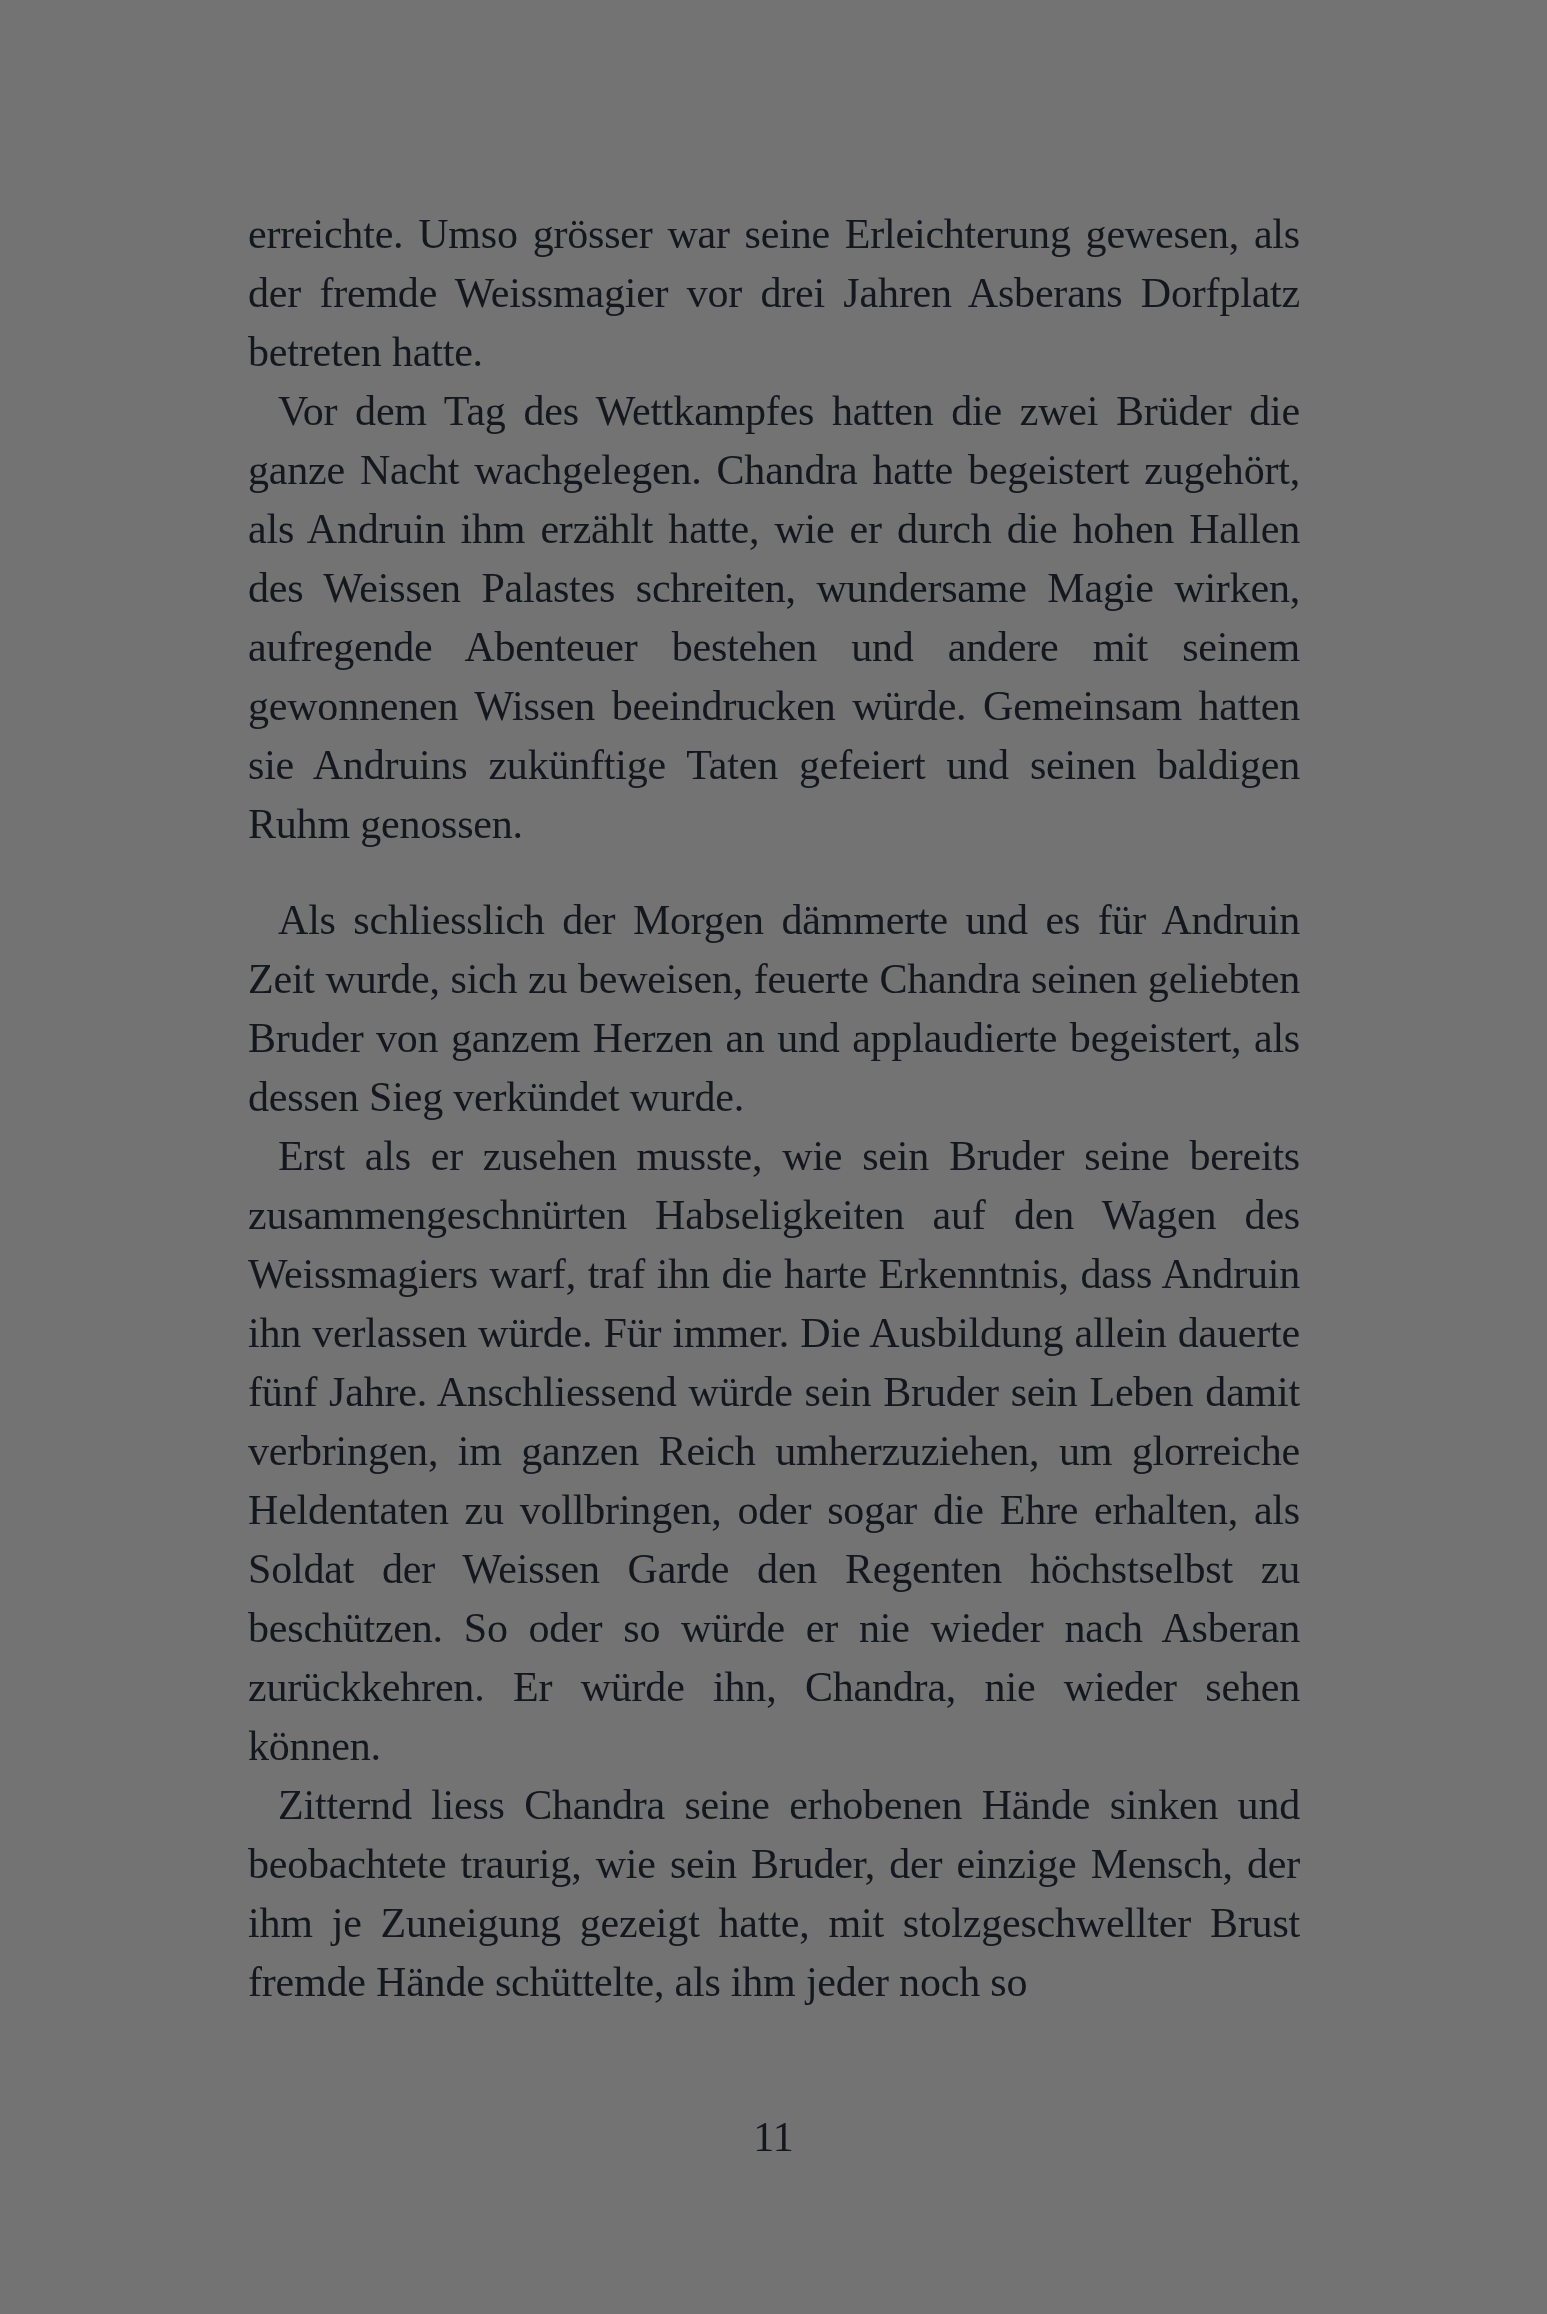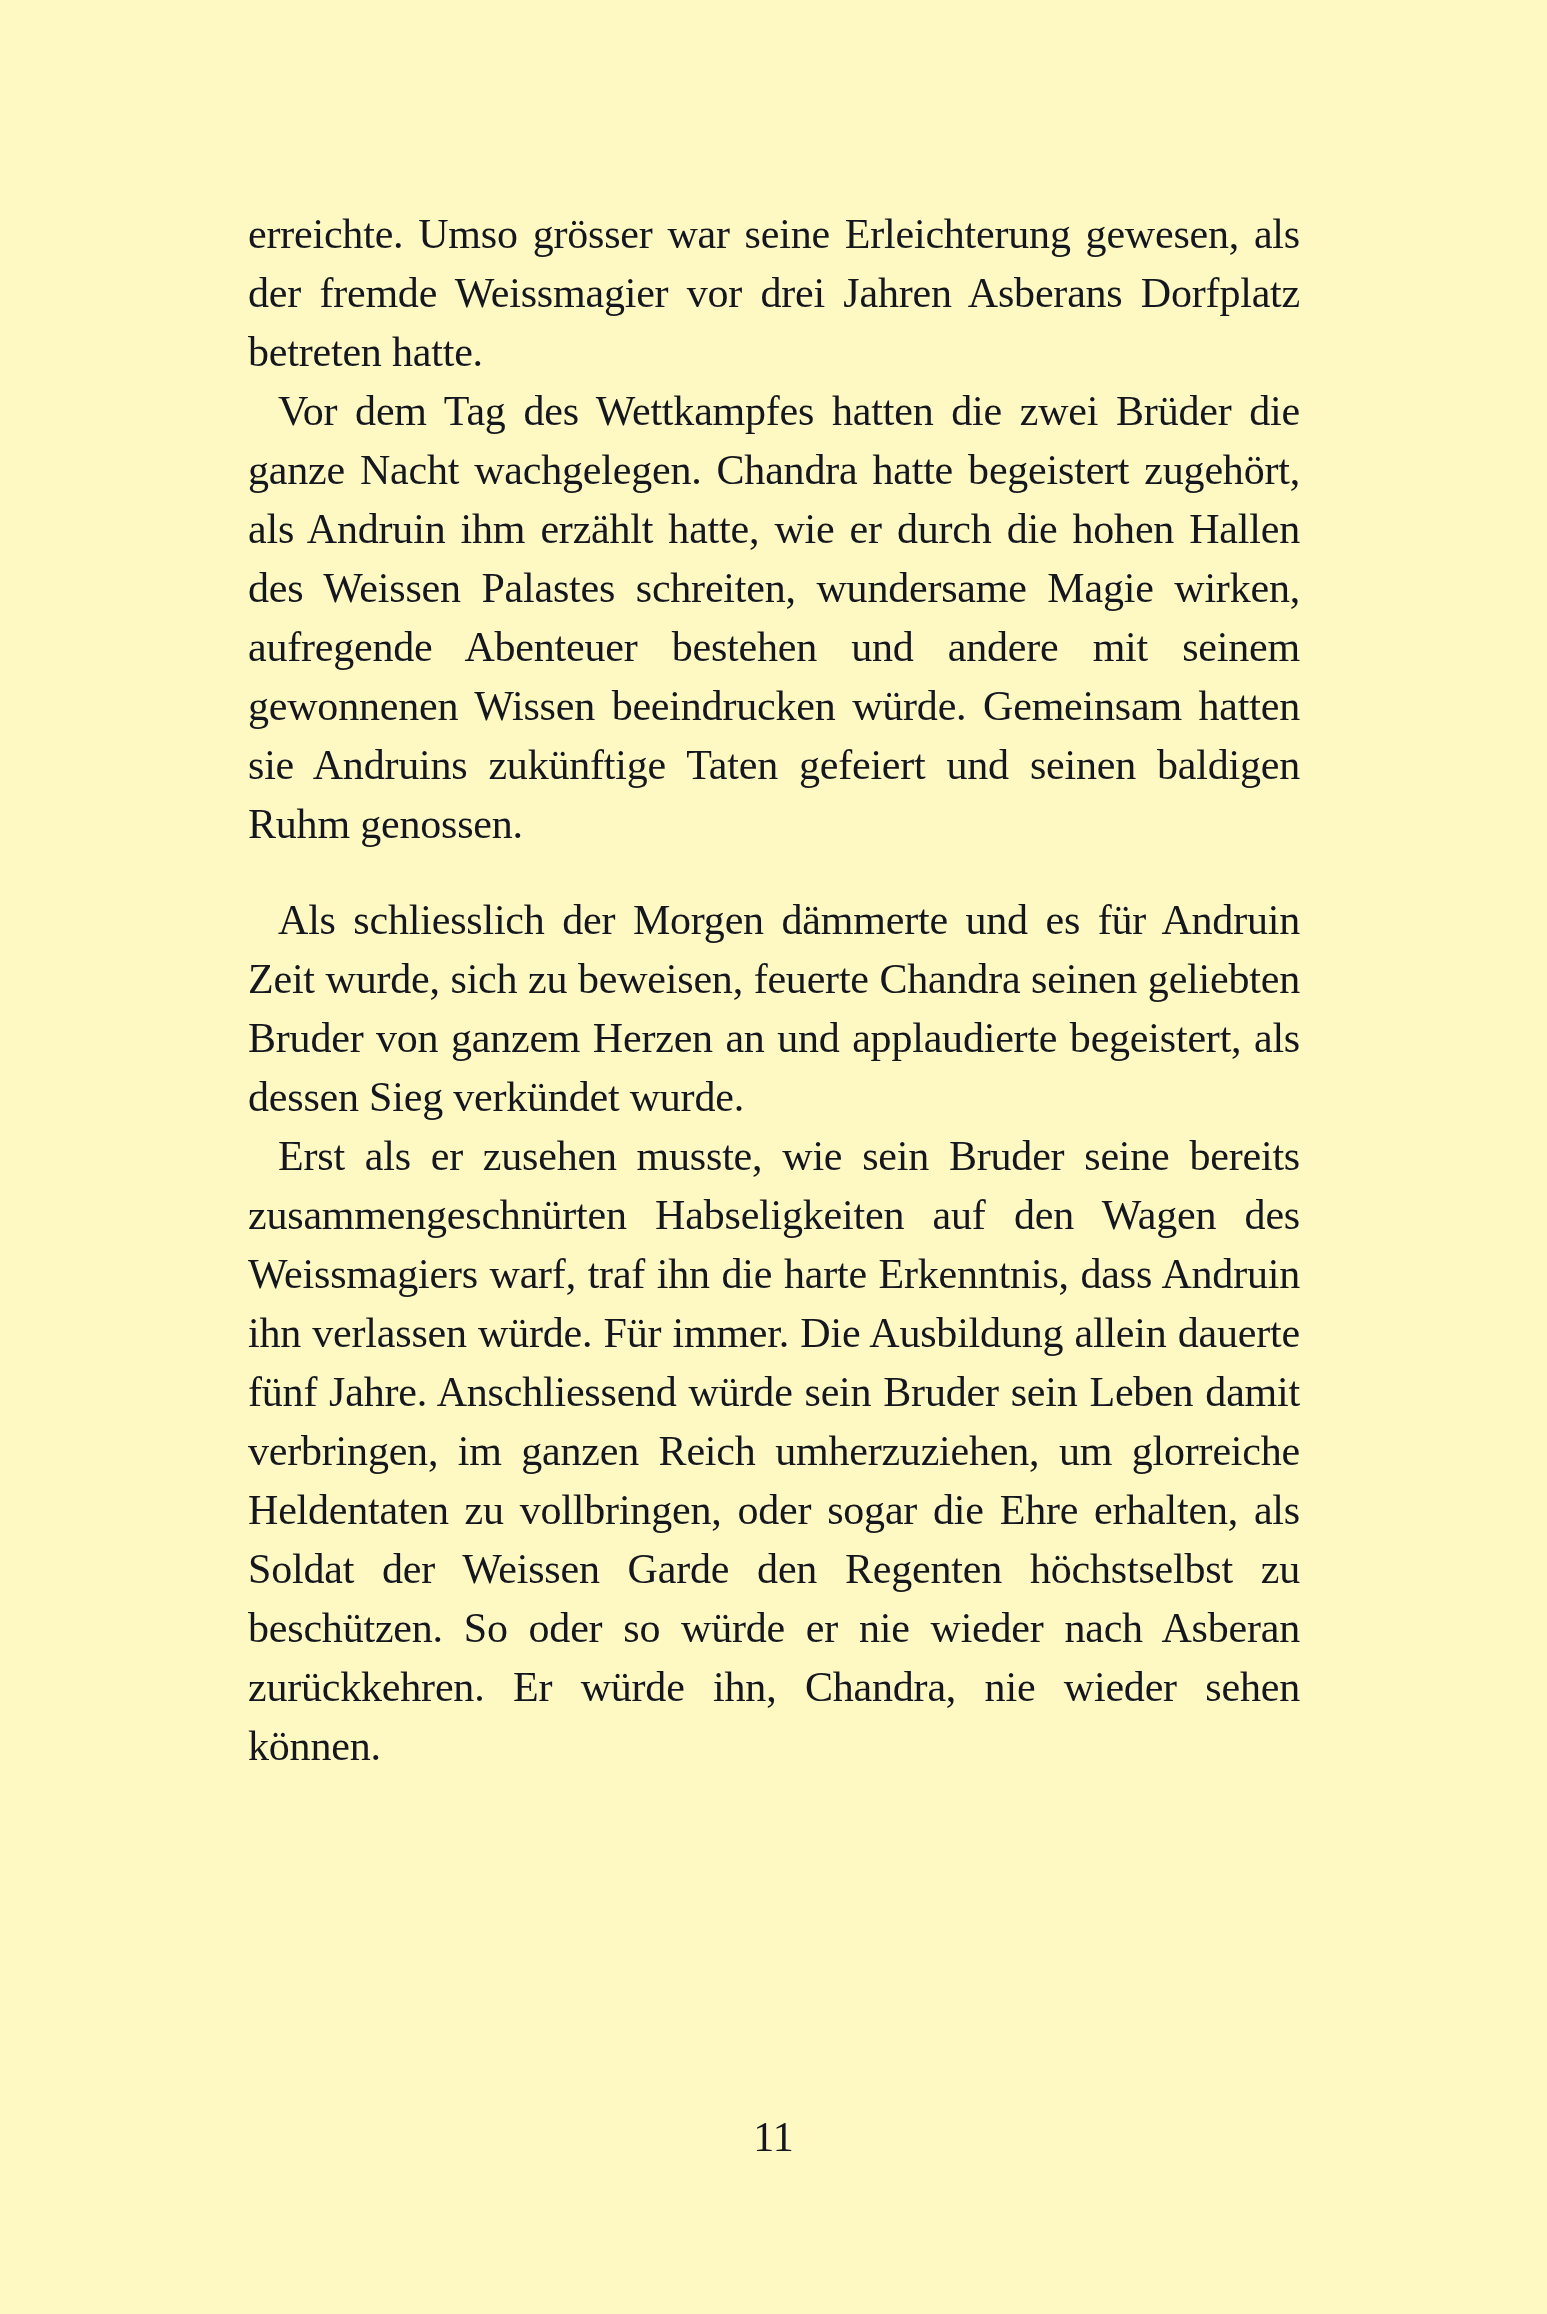--- a/index.html
+++ b/index.html
@@ -10,21 +10,21 @@
     width: 1547px;
     height: 2314px;
     background: #ffffff;
     position: relative;
     overflow: hidden;
     font-family: "Liberation Serif", "DejaVu Serif", serif;
   }
   .book-page {
     position: absolute;
     inset: 0;
-    background: #fef9c3;
+    background: #737373;
     text-decoration: underline;
   }
   .text-block {
     position: absolute;
     left: 248px;
     top: 205px;
     width: 1052px;
     font-size: 42px;
     line-height: 59px;
     letter-spacing: -0.2px;
@@ -60,17 +60,18 @@
 
   <div class="text-block">
     <p>erreichte. Umso grösser war seine Erleichterung gewesen, als der fremde Weissmagier vor drei Jahren Asberans Dorfplatz betreten hatte.</p>
 
     <p class="indent">Vor dem Tag des Wettkampfes hatten die zwei Brüder die ganze Nacht wachgelegen. Chandra hatte begeistert zugehört, als Andruin ihm erzählt hatte, wie er durch die hohen Hallen des Weissen Palastes schreiten, wundersame Magie wirken, aufregende Abenteuer bestehen und andere mit seinem gewonnenen Wissen beeindrucken würde. Gemeinsam hatten sie Andruins zukünftige Taten gefeiert und seinen baldigen Ruhm genossen.</p>
 
     <p class="indent scene-break">Als schliesslich der Morgen dämmerte und es für Andruin Zeit wurde, sich zu beweisen, feuerte Chandra seinen geliebten Bruder von ganzem Herzen an und applaudierte begeistert, als dessen Sieg verkündet wurde.</p>
 
     <p class="indent">Erst als er zusehen musste, wie sein Bruder seine bereits zusammengeschnürten Habseligkeiten auf den Wagen des Weissmagiers warf, traf ihn die harte Erkenntnis, dass Andruin ihn verlassen würde. Für immer. Die Ausbildung allein dauerte fünf Jahre. Anschliessend würde sein Bruder sein Leben damit verbringen, im ganzen Reich umherzuziehen, um glorreiche Heldentaten zu vollbringen, oder sogar die Ehre erhalten, als Soldat der Weissen Garde den Regenten höchstselbst zu beschützen. So oder so würde er nie wieder nach Asberan zurückkehren. Er würde ihn, Chandra, nie wieder sehen können.</p>
 
+    <p class="indent">Zitternd liess Chandra seine erhobenen Hände sinken und beobachtete traurig, wie sein Bruder, der einzige Mensch, der ihm je Zuneigung gezeigt hatte, mit stolzgeschwellter Brust fremde Hände schüttelte, als ihm jeder noch so</p>
   </div>
 
   <div class="page-number">11</div>
 
 </div>
 
 </body></html>

